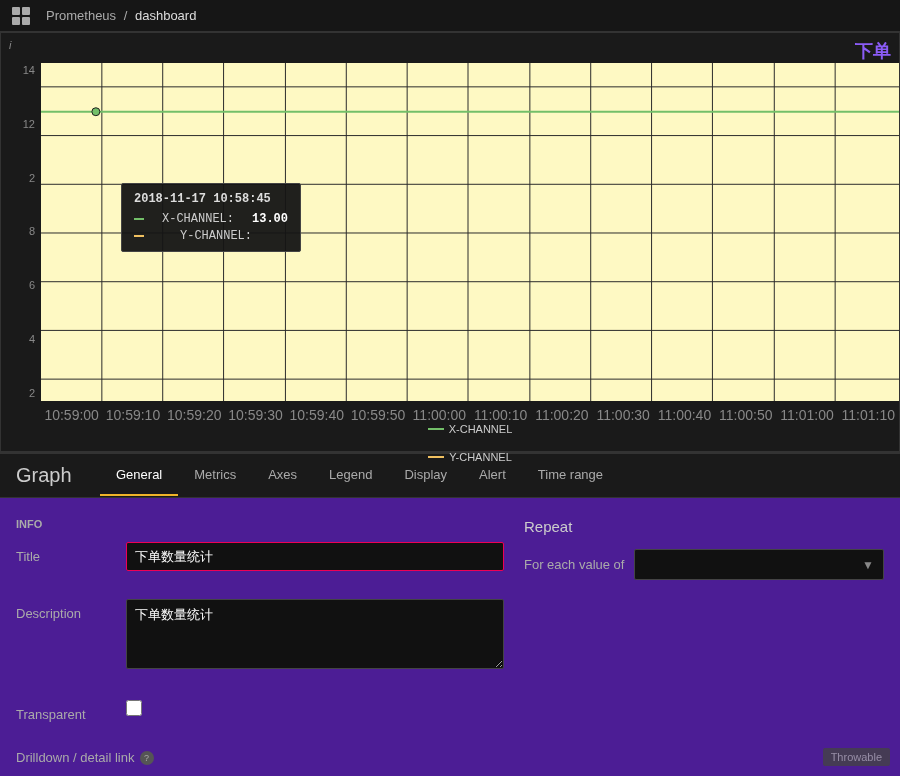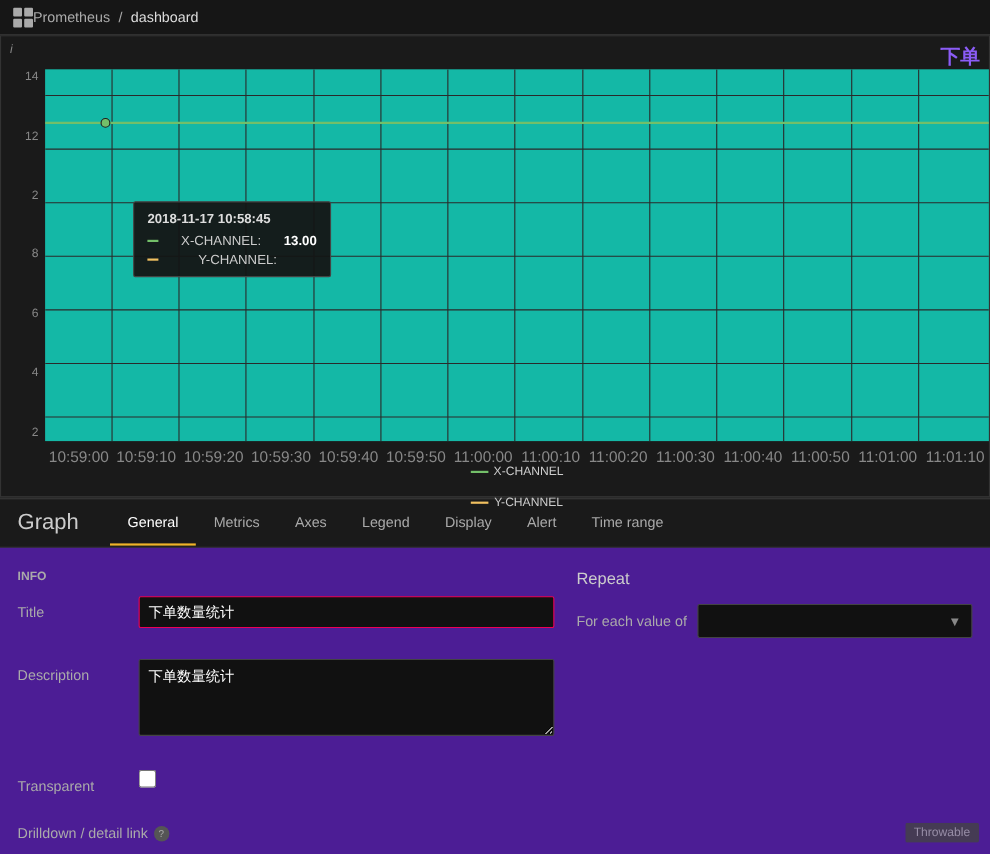--- a/index.html
+++ b/index.html
@@ -12,21 +12,21 @@
       min-height: 776px;
       overflow-x: hidden;
     }
 
     
     .header {
       background: #161616;
       padding: 6px 12px;
       display: flex;
       align-items: center;
-      gap: 0;
+      gap: 16px;
       border-bottom: 1px solid #333;
       height: 32px;
     }
     .header-logo {
       width: 18px; height: 18px;
       display: grid;
       grid-template-columns: 1fr 1fr;
       gap: 2px;
     }
     .header-logo span {
@@ -60,22 +60,23 @@
       position: absolute;
       top: 6px; right: 8px;
       color: #8b5cf6;
       font-size: 18px;
       font-weight: bold;
     }
 
     .chart-inner {
       position: absolute;
       top: 30px; left: 40px; right: 0; bottom: 50px;
-      background: #14b8a6;
+      background: #fef9c3;
       overflow: hidden;
+      font-family: Liberation Mono, monospace;
     }
 
     
     .y-axis {
       position: absolute;
       top: 30px; left: 0; width: 40px; bottom: 50px;
       display: flex;
       flex-direction: column;
       justify-content: space-between;
       align-items: flex-end;

